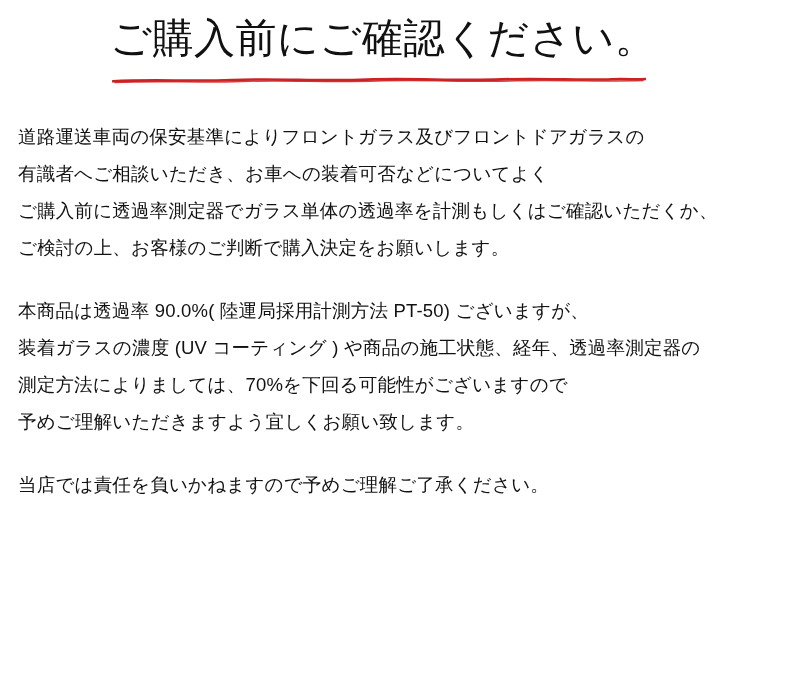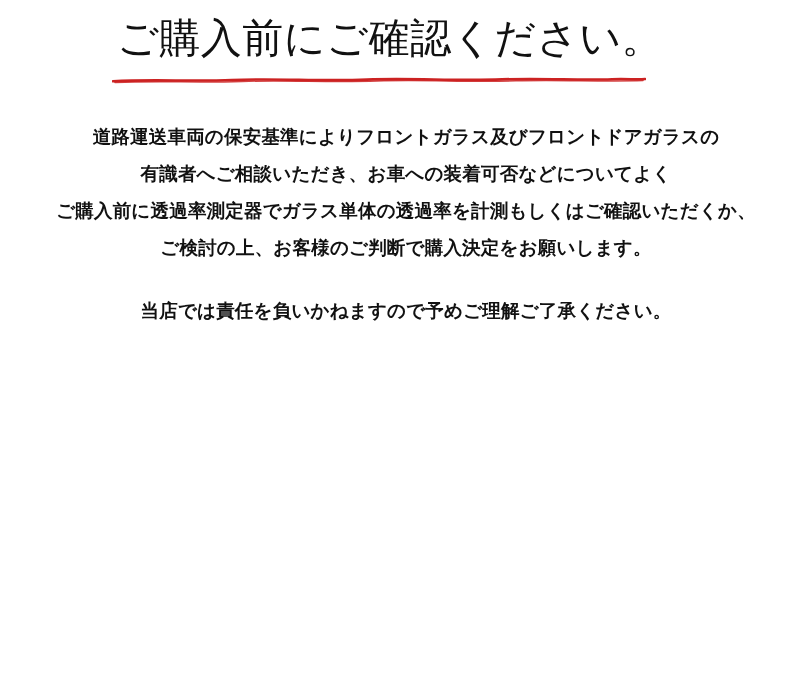--- a/index.html
+++ b/index.html
@@ -12,21 +12,20 @@
     background: #ffffff;
     font-family: "Liberation Sans", "DejaVu Sans", sans-serif;
     color: #111111;
     overflow: hidden;
   }
   .page {
     position: relative;
     width: 800px;
     height: 681px;
     box-sizing: border-box;
-    text-align: center;
   }
 
   
   .heading-block {
     position: absolute;
     left: 110px;
     top: 14px;
     width: 560px;
   }
   .heading-text {
@@ -49,22 +48,21 @@
   }
 
   
   .body-block {
     position: absolute;
     left: 18px;
     top: 118px;
     width: 766px;
   }
   .para {
-    margin: 0 0 26px 10px;
-    font-weight: bold;
+    margin: 0 0 26px 0;
   }
   .para:last-child {
     margin-bottom: 0;
   }
   .line {
     font-size: 18.5px;
     line-height: 37px;
     letter-spacing: 0.2px;
     color: #111111;
     white-space: nowrap;
@@ -87,19 +85,25 @@
 
   <div class="body-block">
 
     <div class="para">
       <div class="line">道路運送車両の保安基準によりフロントガラス及びフロントドアガラスの</div>
       <div class="line">有識者へご相談いただき、お車への装着可否などについてよく</div>
       <div class="line">ご購入前に透過率測定器でガラス単体の透過率を計測もしくはご確認いただくか、</div>
       <div class="line">ご検討の上、お客様のご判断で購入決定をお願いします。</div>
     </div>
 
+    <div class="para">
+      <div class="line">本商品は透過率 90.0%( 陸運局採用計測方法 PT-50) ございますが、</div>
+      <div class="line">装着ガラスの濃度 (UV コーティング ) や商品の施工状態、経年、透過率測定器の</div>
+      <div class="line">測定方法によりましては、70%を下回る可能性がございますので</div>
+      <div class="line">予めご理解いただきますよう宜しくお願い致します。</div>
+    </div>
 
     <div class="para">
       <div class="line">当店では責任を負いかねますので予めご理解ご了承ください。</div>
     </div>
 
   </div>
 </div>
 
 </body></html>

